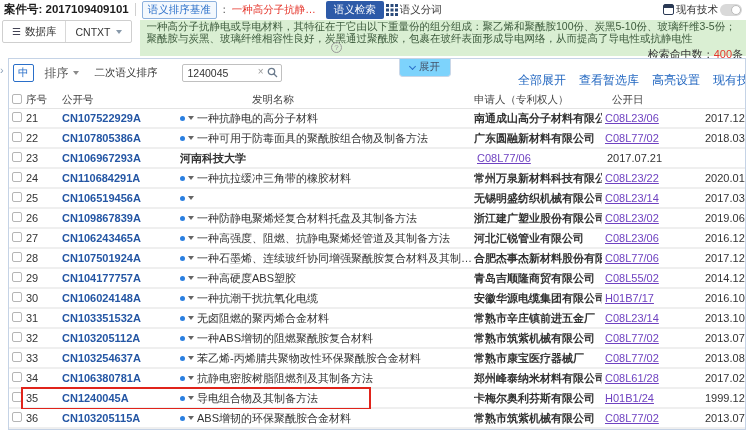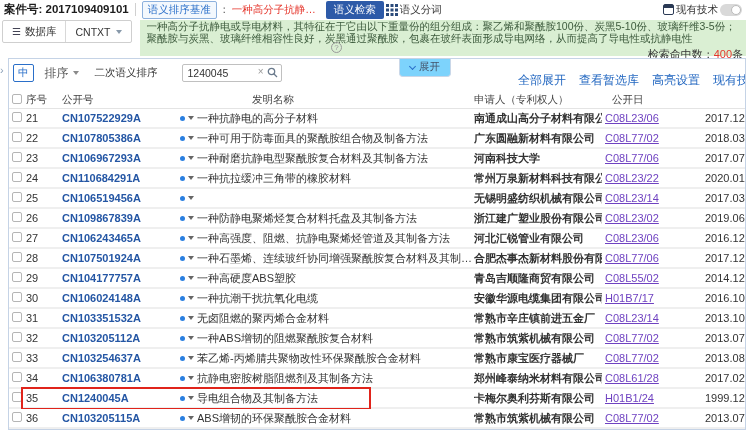--- a/index.html
+++ b/index.html
@@ -221,25 +221,20 @@
     <div class="c-app">广东圆融新材料有限公司</div>
     <div class="c-ipc"><a>C08L77/02</a></div>
     <div class="c-date">2018.03.16</div>
 
   </div>
 
   <div class="trow">
     <div><span class="checkbox"></span></div>
     <div class="c-no">23</div>
     <div class="c-pub"><a>CN106967293A</a></div>
-    <div class="c-name">
-      <span class="dot"></span>
-      <span class="name-caret"></span>
-      <span class="name-text">一种耐磨抗静电型聚酰胺复合材料及其制备方法</span>
-    </div>
     <div class="c-app">河南科技大学</div>
     <div class="c-ipc"><a>C08L77/06</a></div>
     <div class="c-date">2017.07.21</div>
 
   </div>
 
   <div class="trow">
     <div><span class="checkbox"></span></div>
     <div class="c-no">24</div>
     <div class="c-pub"><a>CN110684291A</a></div>

